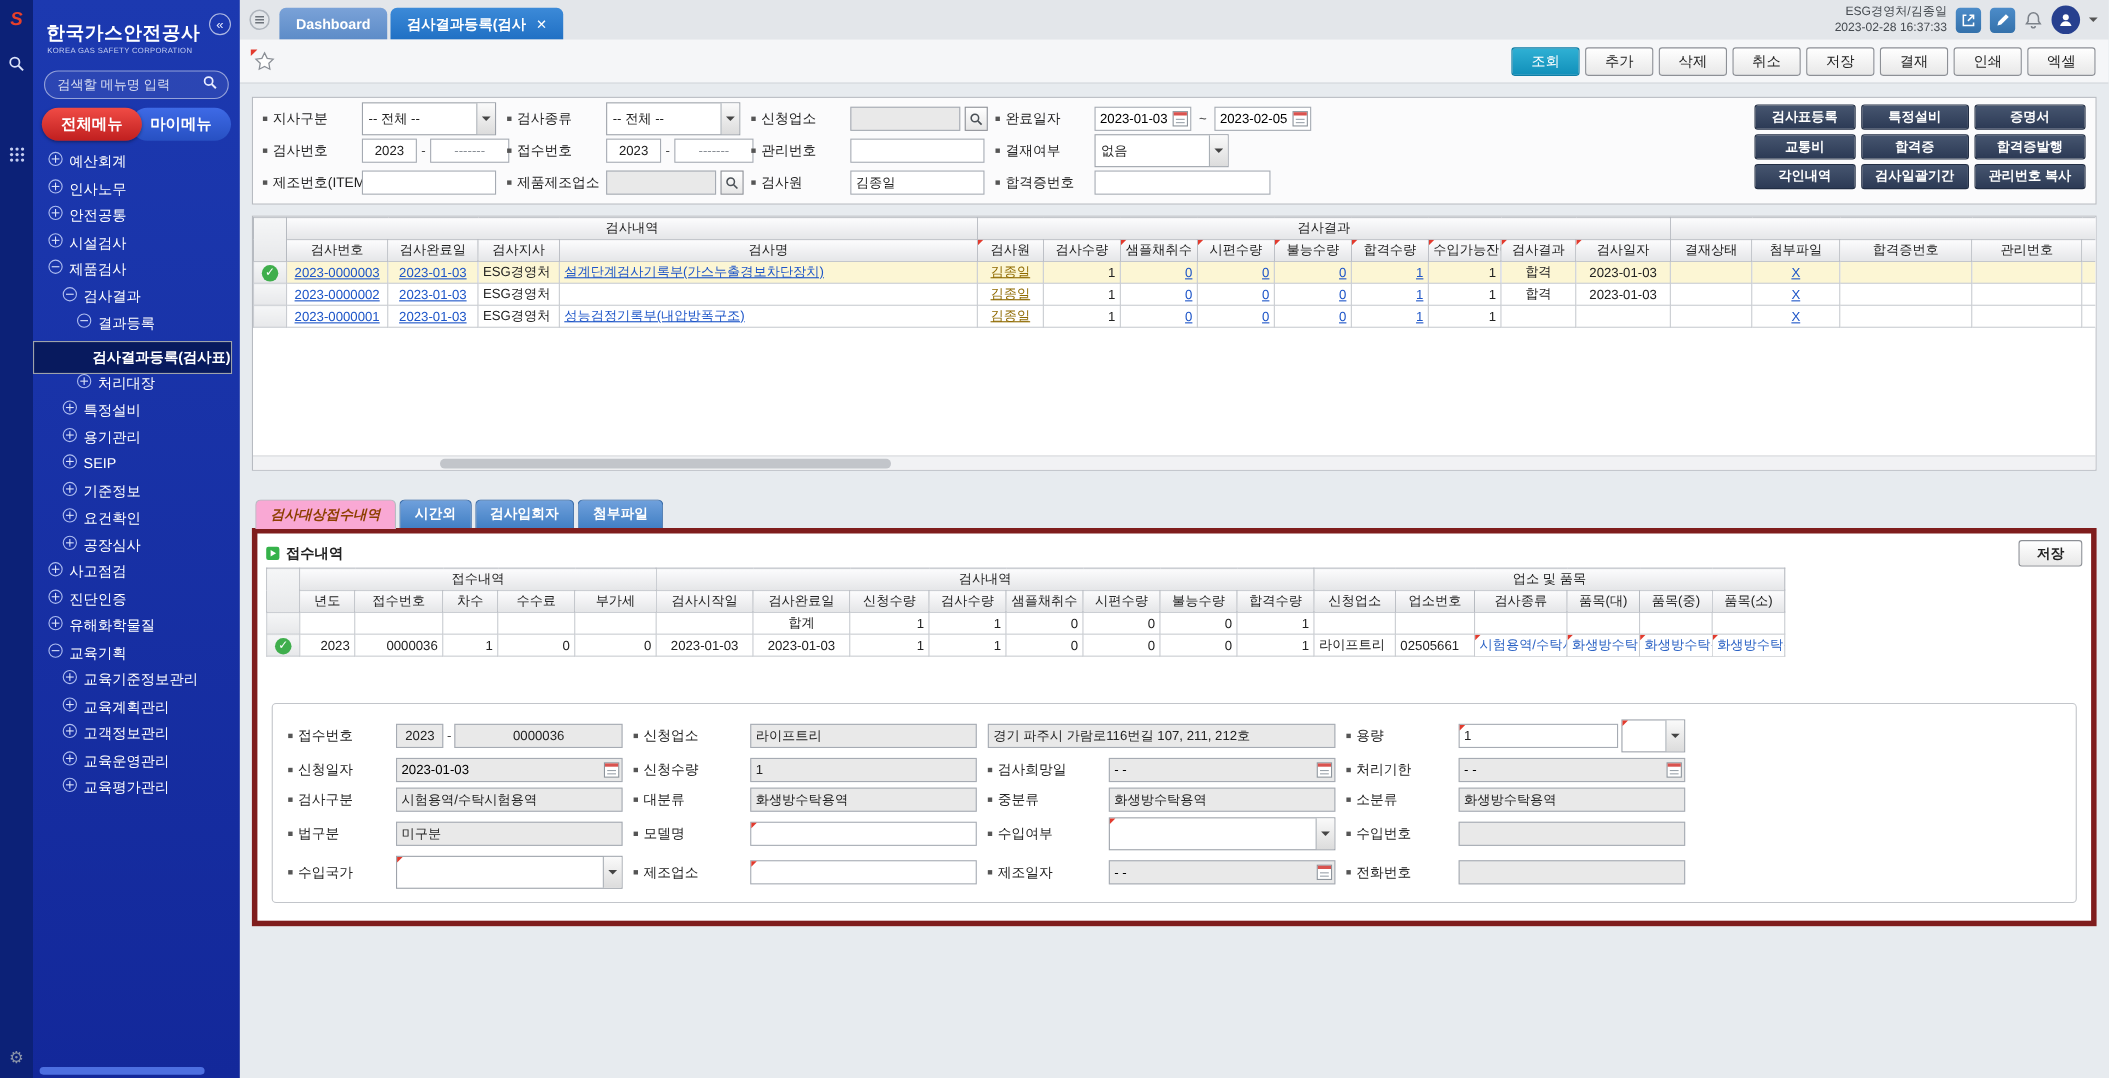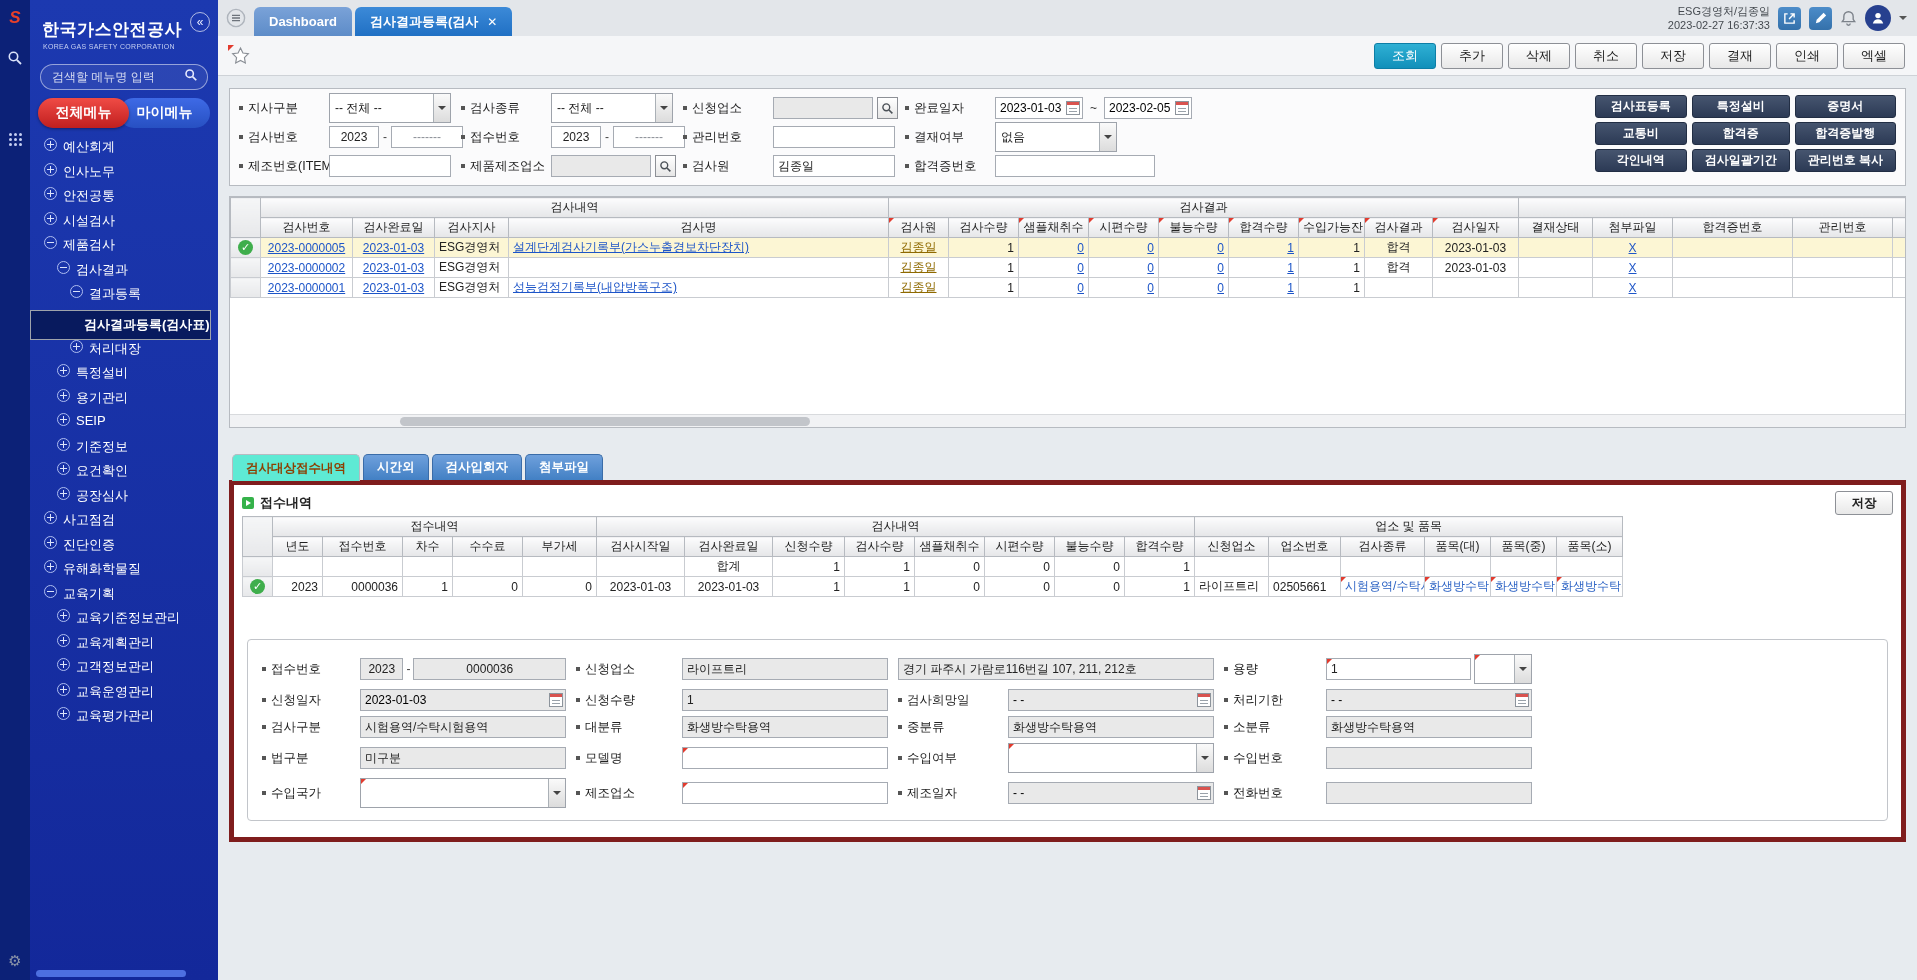--- a/index.html
+++ b/index.html
@@ -118,21 +118,21 @@
   .grid-panel { margin-top:10px; border:1px solid #b7bbc1; background:#fff; height:232px; display:flex; flex-direction:column; overflow:hidden; flex:none; }
   .grid-scroll { flex:1; overflow:hidden; background:#fff; }
   .hscroll { height:13px; background:#f1f2f4; border-top:1px solid #d8dadd; position:relative; flex:none; cursor:pointer; }
   .hthumb { position:absolute; left:170px; top:2px; width:410px; height:9px; background:#c2c5ca; border-radius:5px; cursor:grab; }
 
   
   .bottom-area { margin-top:26px; flex:none; }
   #bottom-tabs { display:flex; gap:3px; padding-left:3px; align-items:flex-end; }
   .btab { height:26px; padding:0 13px; display:flex; align-items:center; font-size:12.5px; font-weight:bold; color:#fff;
     background:linear-gradient(180deg,#6fa0dc,#4280c4); border:1px solid #3a6ca8; border-bottom:0; border-radius:5px 5px 0 0; cursor:pointer; }
-  .btab.active { background:#5eead4; color:#8d3f00; border-color:#b7bbc1; height:27px; margin-bottom:-1px; z-index:2; position:relative; }
+  .btab.active { background:#f9a8d4; color:#8d3f00; border-color:#b7bbc1; height:27px; margin-bottom:-1px; z-index:2; position:relative;font-style:italic; }
   .bottom-panel { border:5px solid #7f1d1d; background:#fff; padding:5px 8px 16px; }
   .section-head { display:flex; align-items:center; gap:6px; height:26px; }
   .sec-ico { width:12px; height:12px; background:#35b24a; border-radius:2px; position:relative; flex:none; }
   .sec-ico::before { content:''; position:absolute; left:4px; top:3px; border-left:5px solid #fff; border-top:3px solid transparent; border-bottom:3px solid transparent; }
   .sec-title { font-size:13px; font-weight:bold; color:#222; }
   .save-btn { margin-left:auto; height:24px; min-width:58px; padding:0 13px; font-size:12.5px; font-weight:bold; color:#222;
     background:linear-gradient(180deg,#ffffff,#e8e8e8); border:1px solid #8d9096; border-radius:3px; cursor:pointer; }
 
   .detail-box { margin:42px 5px 0; border:1px solid #c2c5ca; border-radius:4px; padding:8px 14px 12px; background:#fff; }
   .detail-grid { display:grid; grid-template-columns:88px 206px 96px 206px 100px 206px 92px 206px; column-gap:10px; row-gap:5px; align-items:center; margin-top:6px; }
@@ -277,21 +277,21 @@
             <span>Dashboard</span>
           </div>
           <div class="top-tab active">
             <span>검사결과등록(검사</span>
             <span class="tab-close">✕</span>
           </div>
         </div>
       <div class="user-block">
         <div class="user-text">
           <div>ESG경영처/김종일</div>
-          <div>2023-02-27 16:37:33</div>
+          <div>2023-02-28 16:37:33</div>
         </div>
         <span class="sq-icon">
           <svg width="13" height="13" viewBox="0 0 14 14">
               <path d="M5 2H2v10h10V9" fill="none" stroke="#fff" stroke-width="1.5"></path>
               <path d="M8 2h4v4M12 2L6.5 7.5" fill="none" stroke="#fff" stroke-width="1.5"></path>
             </svg>
         </span>
         <span class="sq-icon">
           <svg width="12" height="12" viewBox="0 0 14 14">
               <path d="M1 13l1-4 8-8 3 3-8 8z" fill="#fff"></path>
@@ -518,21 +518,21 @@
                   <th>결재상태</th>
                   <th>첨부파일</th>
                   <th>합격증번호</th>
                   <th>관리번호</th>
                   <th>제</th>
                 </tr>
               </thead>
               <tbody>
                 <tr class="selrow">
                   <td class="gutter"><span class="chk">✓</span></td>
-                  <td class="a-c"><span class="lnk">2023-0000005</span></td>
+                  <td class="a-c"><span class="lnk">2023-0000003</span></td>
                   <td class="a-c"><span class="lnk">2023-01-03</span></td>
                   <td class="a-l">ESG경영처</td>
                   <td class="a-l"><span class="lnk">설계단계검사기록부(가스누출경보차단장치)</span></td>
                   <td class="a-c"><span class="lnk brown">김종일</span></td>
                   <td class="a-r">1</td>
                   <td class="a-r"><span class="lnk">0</span></td>
                   <td class="a-r"><span class="lnk">0</span></td>
                   <td class="a-r"><span class="lnk">0</span></td>
                   <td class="a-r"><span class="lnk">1</span></td>
                   <td class="a-r">1</td>

